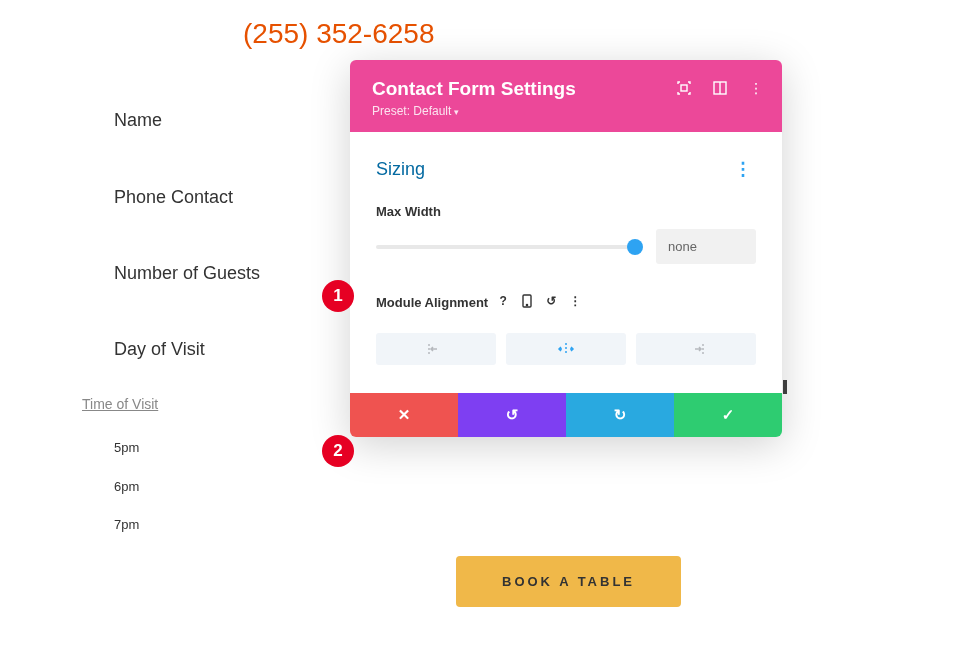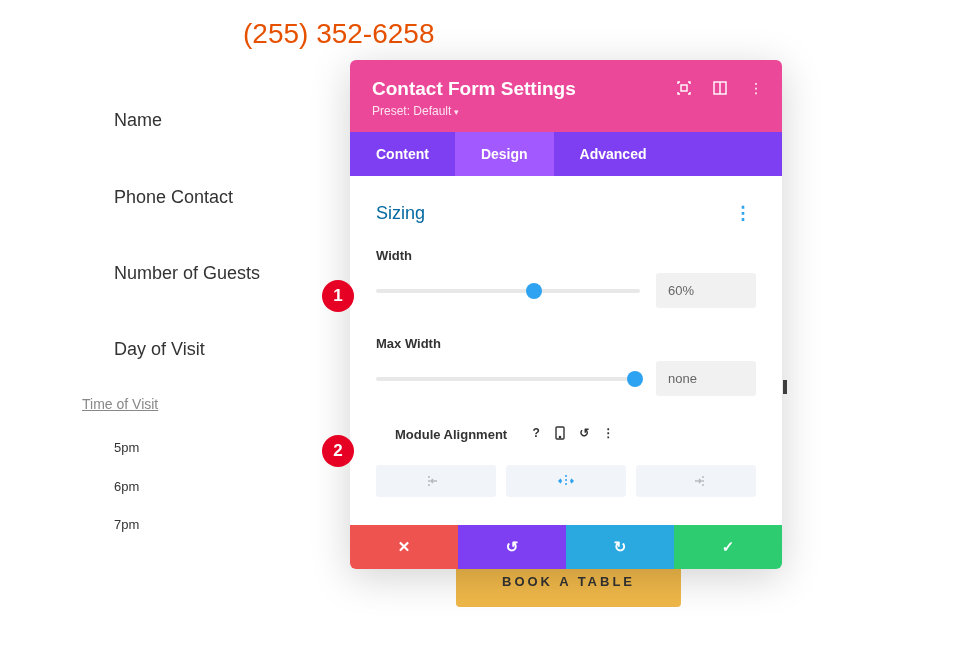--- a/index.html
+++ b/index.html
@@ -31,21 +31,21 @@
   .section-title { color: #0369a1; font-size: 18px; }
   .section-menu { color: #2ea3f2; font-size: 18px; font-weight: 700; cursor: pointer; padding: 0 4px; }
   
   .field { margin-bottom: 28px; }
   .field-label { font-size: 13px; color: #333; margin-bottom: 10px; font-weight: 600; }
   .field-row { display: flex; align-items: center; gap: 16px; }
   .slider-track { flex: 1; height: 4px; background: #e8e8e8; border-radius: 2px; position: relative; }
   .slider-thumb { position: absolute; top: 50%; width: 16px; height: 16px; background: #2ea3f2; border-radius: 50%; transform: translate(-50%, -50%); cursor: grab; }
   .slider-value { width: 100px; background: #f1f1f1; border: none; padding: 10px 12px; font-size: 13px; color: #666; border-radius: 3px; }
   
-  .align-field .field-label { display: inline-flex; align-items: center; gap: 14px; margin-left: 19px; }
+  .align-field .field-label { display: inline-flex; align-items: center; gap: 0; }
   .micro-icons { display: inline-flex; gap: 10px; margin-left: 4px; background:#fff; padding:2px 4px; }
   .micro-icons span { font-size: 12px; color: #333; cursor: pointer; width:14px; text-align:center; }
   .align-buttons { display: flex; gap: 10px; margin-top: 10px; }
   .align-btn { flex: 1; height: 32px; background: #f1f5f9; border-radius: 3px; display: flex; align-items: center; justify-content: center; cursor: pointer; color: #b6b9be; font-size: 14px; }
   .align-btn.selected { color: #2ea3f2; }
   
   .panel-footer { display: flex; height: 44px; }
   .foot-btn { flex: 1; display: flex; align-items: center; justify-content: center; color: #fff; font-weight: 700; font-size: 15px; cursor: pointer; }
   .foot-close { background: #ef5350; }
   .foot-undo { background: #7e3ff2; }
@@ -89,41 +89,27 @@
       <span>
         <svg width="14" height="14" viewBox="0 0 14 14" fill="none" stroke="#fff" stroke-width="1.4">
             <rect x="1" y="1" width="12" height="12"></rect>
             <line x1="7" y1="1" x2="7" y2="13"></line>
           </svg>
       </span>
       <span>⋮</span>
     </div>
   </div>
 
-  <div class="panel-tabs">
-    <div class="panel-tab">Content</div>
-    <div class="panel-tab active">Design</div>
-    <div class="panel-tab">Advanced</div>
-  </div>
 
   <div class="panel-body">
     <div class="section-head">
       <div class="section-title">Sizing</div>
       <div class="section-menu">⋮</div>
     </div>
 
-    <div class="field">
-      <div class="field-label">Width</div>
-      <div class="field-row">
-        <div class="slider-track">
-          <div class="slider-thumb" style="left:60%"></div>
-        </div>
-        <input class="slider-value" value="60%" style="">
-      </div>
-    </div>
 
     <div class="field">
       <div class="field-label">Max Width</div>
       <div class="field-row">
         <div class="slider-track">
           <div class="slider-thumb" style="left:98%"></div>
         </div>
         <input class="slider-value" value="none" style="">
       </div>
     </div>

